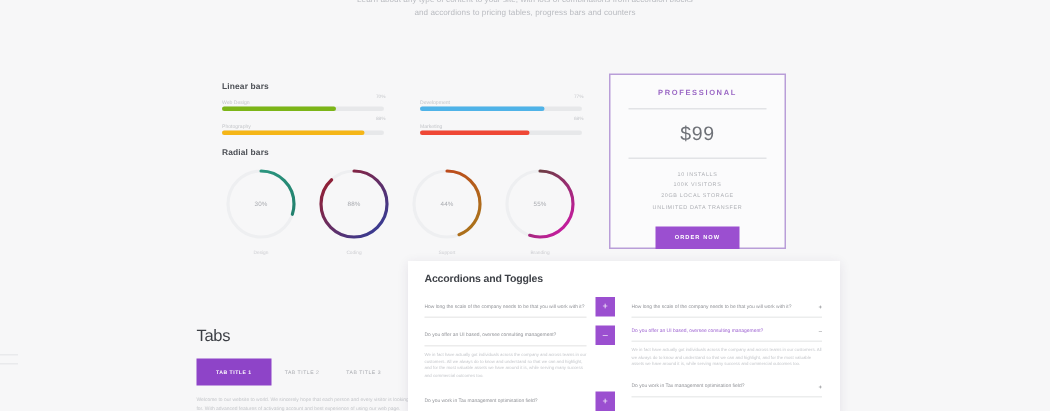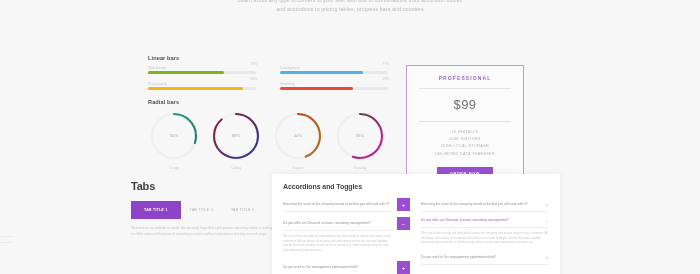--- a/index.html
+++ b/index.html
@@ -103,21 +103,20 @@
 
   
   #pricing {
     position: absolute;
     left: 406px; top: 49px;
     width: 118px; height: 117px;
     background: #fbfbfc;
     border: 1px solid #b99ed8;
     text-align: center;
     padding-top: 9px;
-    margin-top: 16px;
   }
   #pricing .plan {
     font-size: 5px;
     letter-spacing: 1.1px;
     color: #9a67c4;
     font-weight: bold;
   }
   #pricing .rule {
     height: 1px;
     background: #e2e3e6;
@@ -151,24 +150,25 @@
   }
 
   
   #tabs-section {
     position: absolute;
     left: 131px; top: 180px;
     width: 146px;
   }
   #tabs-heading {
     font-size: 11px;
-    font-weight: bold;
+    font-weight: normal;
     color: #3c3f45;
     letter-spacing: -.2px;
     margin-bottom: 9px;
+    margin-top: 38px;
   }
   #tab-strip { display: flex; align-items: stretch; }
   .tab {
     font-size: 3.4px;
     letter-spacing: .35px;
     color: #a9abb0;
     padding: 7px 9px;
     white-space: nowrap;
     cursor: pointer;
     background: transparent;

